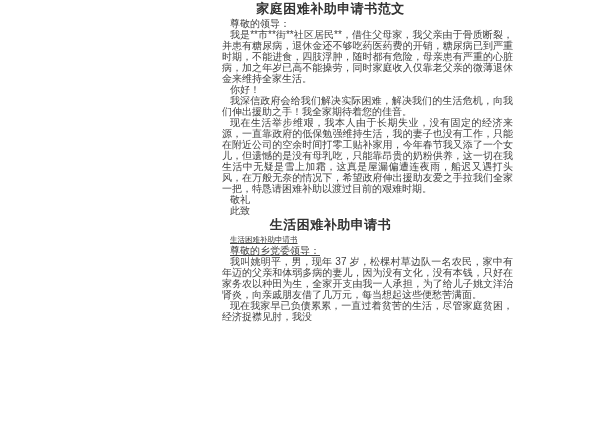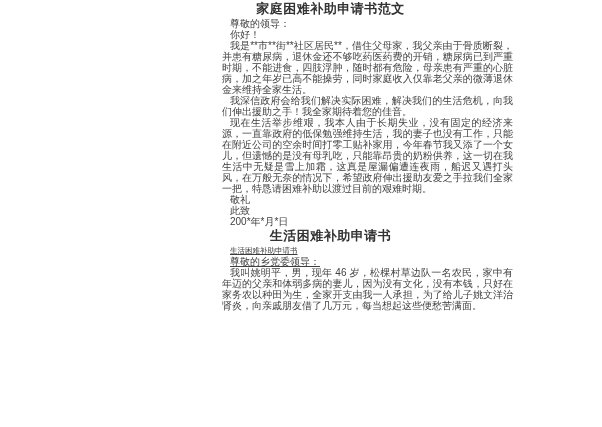--- a/index.html
+++ b/index.html
@@ -73,31 +73,31 @@
 </style>
 </head>
 <body>
 
 <div class="canvas">
   <div class="article">
 
     <h1 class="doc-title">家庭困难补助申请书范文</h1>
 
     <div class="t sal">尊敬的领导：</div>
+    <div class="t p1">我是**市**街**社区居民**，借住父母家，我父亲由于骨质断裂，并患有糖尿病，退休金还不够吃药医药费的开销，糖尿病已到严重时期，不能进食，四肢浮肿，随时都有危险，母亲患有严重的心脏病，加之年岁已高不能操劳，同时家庭收入仅靠老父亲的微薄退休金来维持全家生活。</div>
+
     <div class="t greet">你好！</div>
-
-    <div class="t p1">我是**市**街**社区居民**，借住父母家，我父亲由于骨质断裂，并患有糖尿病，退休金还不够吃药医药费的开销，糖尿病已到严重时期，不能进食，四肢浮肿，随时都有危险，母亲患有严重的心脏病，加之年岁已高不能操劳，同时家庭收入仅靠老父亲的微薄退休金来维持全家生活。</div>
     <div class="t pgap">我深信政府会给我们解决实际困难，解决我们的生活危机，向我们伸出援助之手！我全家期待着您的佳音。</div>
     <div class="t pgap">现在生活举步维艰，我本人由于长期失业，没有固定的经济来源，一直靠政府的低保勉强维持生活，我的妻子也没有工作，只能在附近公司的空余时间打零工贴补家用，今年春节我又添了一个女儿，但遗憾的是没有母乳吃，只能靠昂贵的奶粉供养，这一切在我生活中无疑是雪上加霜，这真是屋漏偏遭连夜雨，船迟又遇打头风，在万般无奈的情况下，希望政府伸出援助友爱之手拉我们全家一把，特恳请困难补助以渡过目前的艰难时期。</div>
 
     <div class="t cl2">敬礼</div>
     <div class="t cl1">此致</div>
-    <div class="t date">200*年*月*日</div>
 
     <h2 class="sec-title">生活困难补助申请书</h2>
 
     <div class="doclink">生活困难补助申请书</div>
 
     <div class="t sal2">尊敬的乡党委领导：</div>
-    <div class="t p4">我叫姚明平，男，现年 46 岁，松棵村草边队一名农民，家中有年迈的父亲和体弱多病的妻儿，因为没有文化，没有本钱，只好在家务农以种田为生，全家开支由我一人承担，为了给儿子姚文洋治肾炎，向亲戚朋友借了几万元，每当想起这些便愁苦满面。</div>
+    <div class="t p4">我叫姚明平，男，现年 37 岁，松棵村草边队一名农民，家中有年迈的父亲和体弱多病的妻儿，因为没有文化，没有本钱，只好在家务农以种田为生，全家开支由我一人承担，为了给儿子姚文洋治肾炎，向亲戚朋友借了几万元，每当想起这些便愁苦满面。</div>
+    <div class="t p5">现在我家早已负债累累，一直过着贫苦的生活，尽管家庭贫困，经济捉襟见肘，我没</div>
 
   </div>
 </div>
 
 </body></html>

